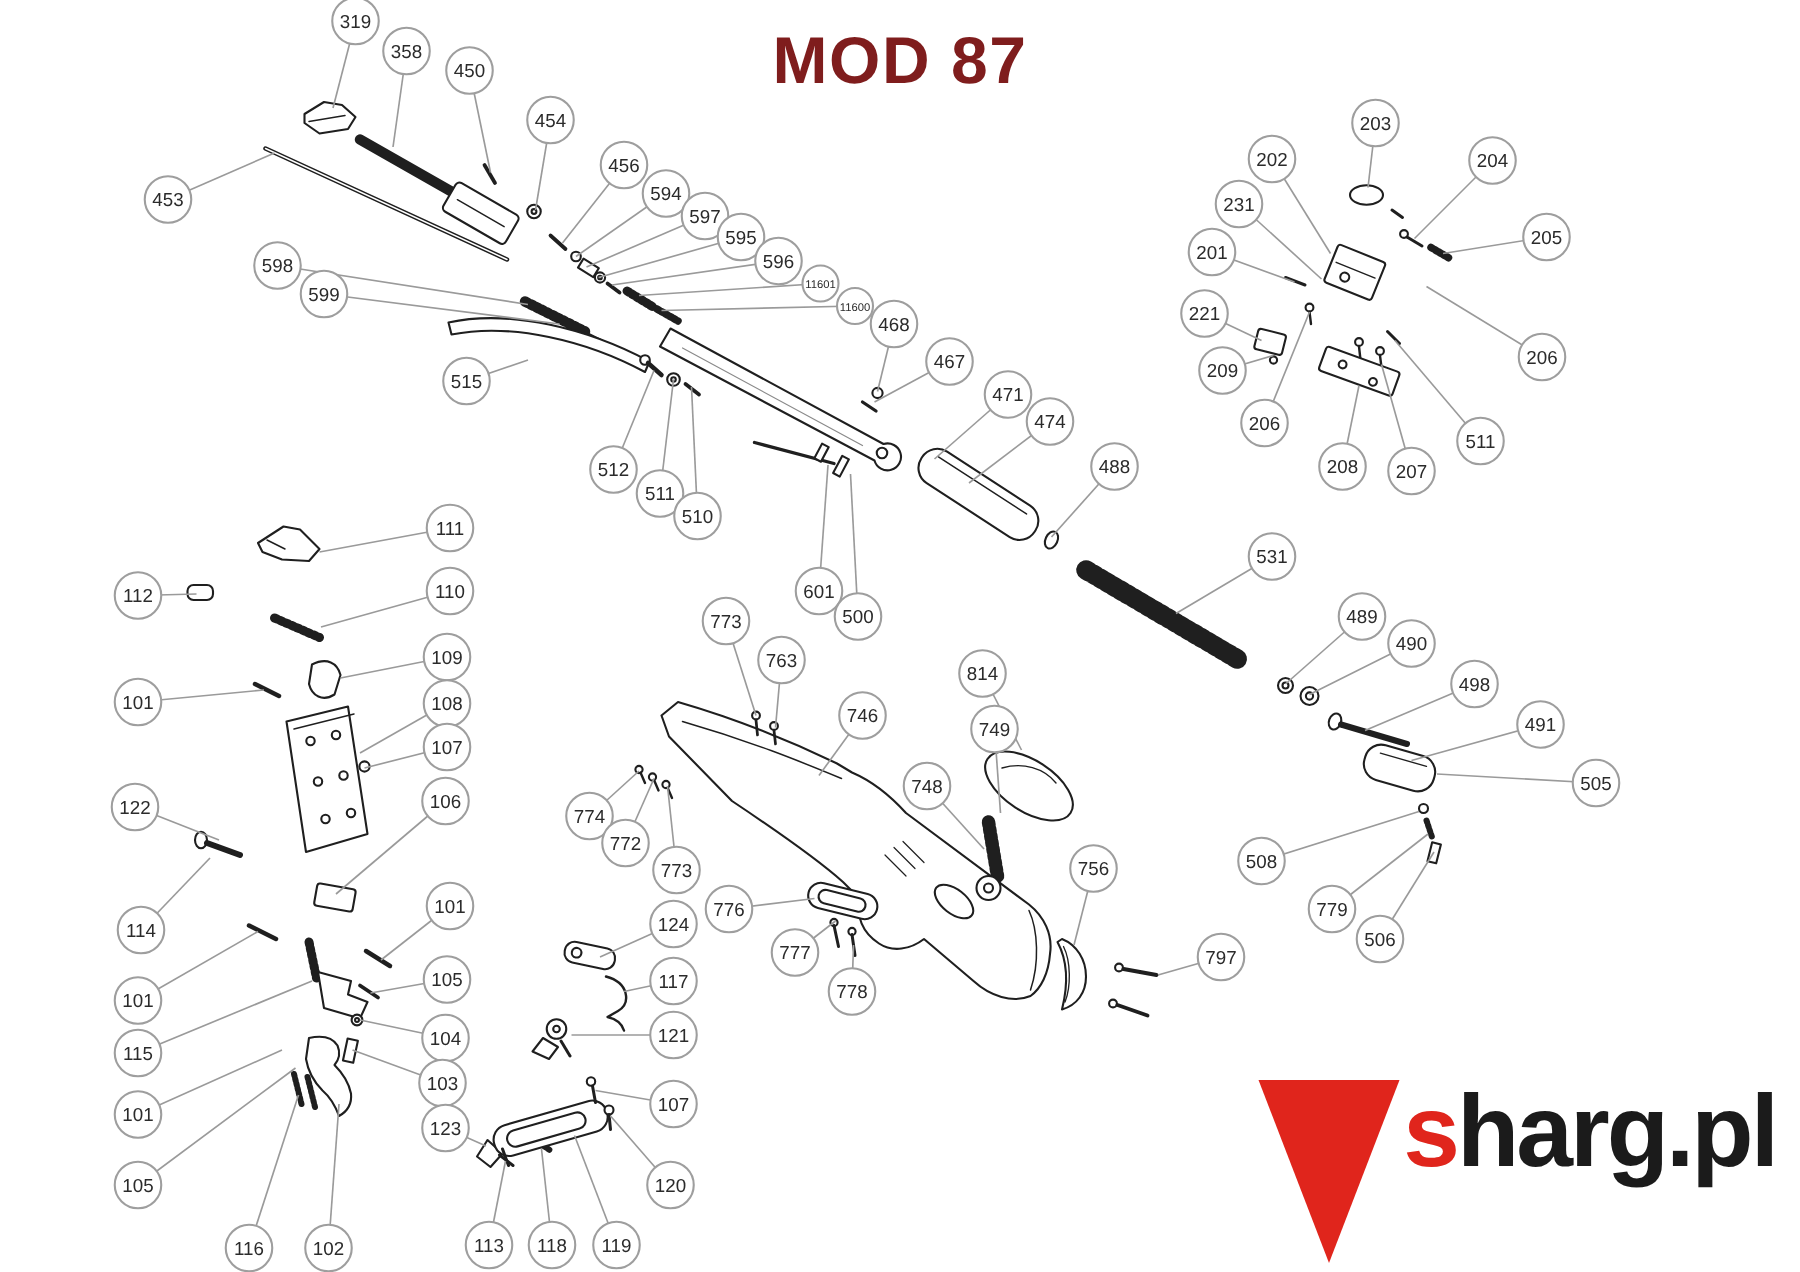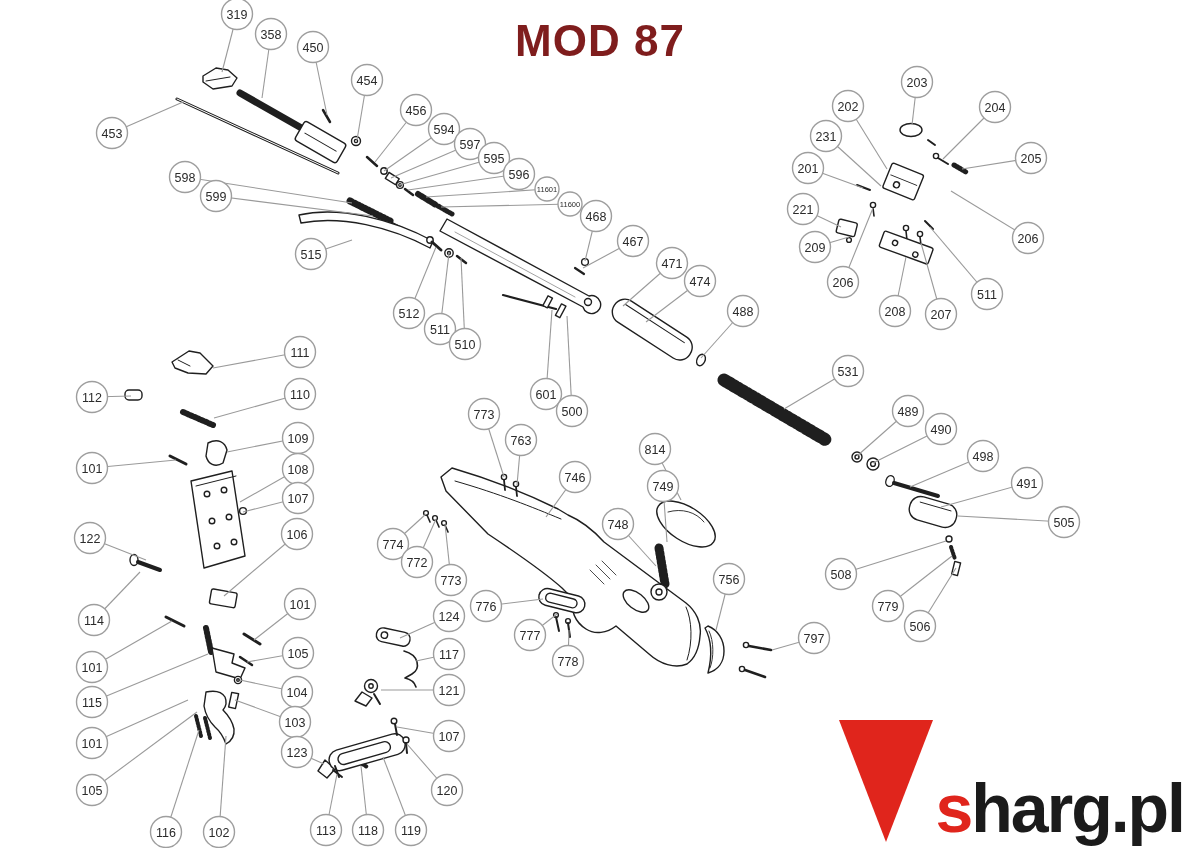--- a/index.html
+++ b/index.html
@@ -5,21 +5,21 @@
   html,body{margin:0;padding:0;background:#fff;}
   #page{position:relative;width:1200px;height:848px;background:#fff;overflow:hidden;
         font-family:"Liberation Sans",sans-serif;}
   #page-title{position:absolute;top:16px;left:0;right:0;text-align:center;
         font-size:44px;font-weight:700;color:#7f1d1d;letter-spacing:1px;}
   #diagram-svg{position:absolute;left:0;top:0;}
   #leaders line{stroke:#9a9a9a;stroke-width:1.1;}
   #balloons circle{fill:#fff;stroke:#9e9e9e;stroke-width:1.4;}
   #balloons text{fill:#2b2b2b;text-anchor:middle;dominant-baseline:central;
         font-family:"Liberation Sans",sans-serif;}
-  #logo{position:absolute;right:16px;bottom:6px;display:flex;align-items:flex-end;}
+  #logo{position:absolute;right:16px;bottom:6px;display:flex;align-items:flex-start;}
   #logo .tri{width:0;height:0;border-left:47px solid transparent;
         border-right:47px solid transparent;border-top:122px solid #e0251c;}
   #logo .word{font-size:68px;font-weight:700;color:#1b1b1b;letter-spacing:-2px;
         margin-left:2px;line-height:1;}
   #logo .red{color:#e0251c;}
 </style>
 </head>
 <body>
 
 <div id="page">

